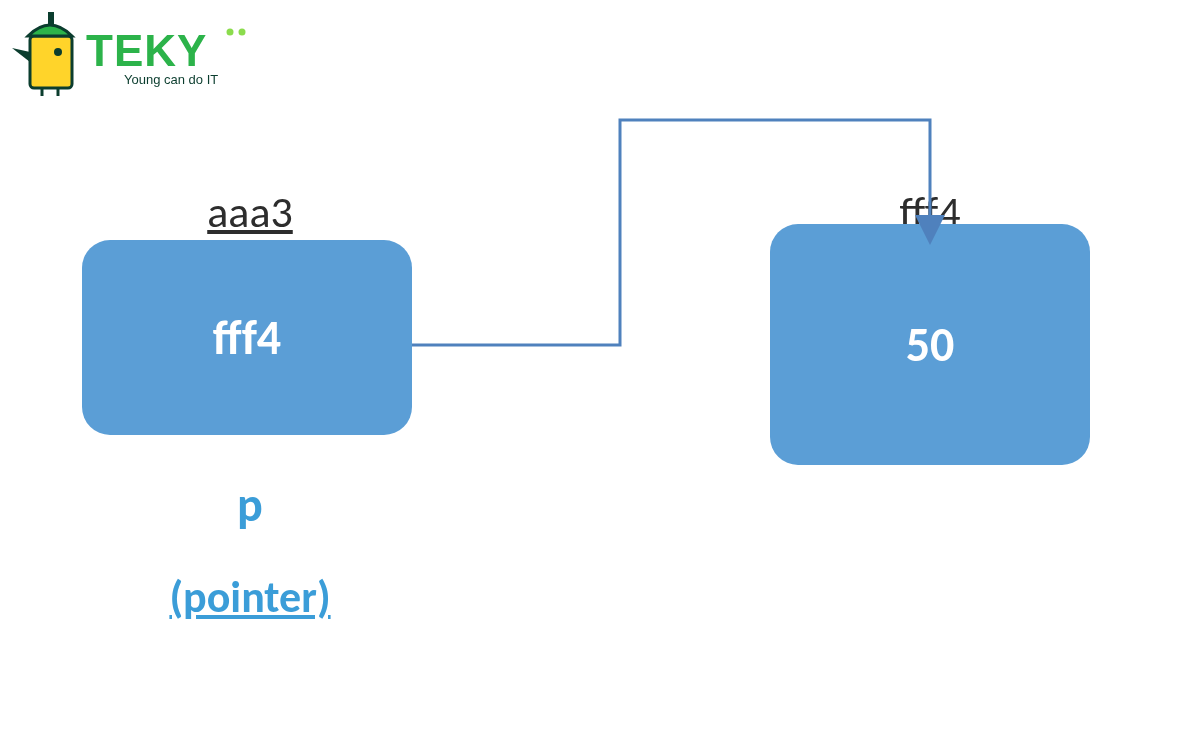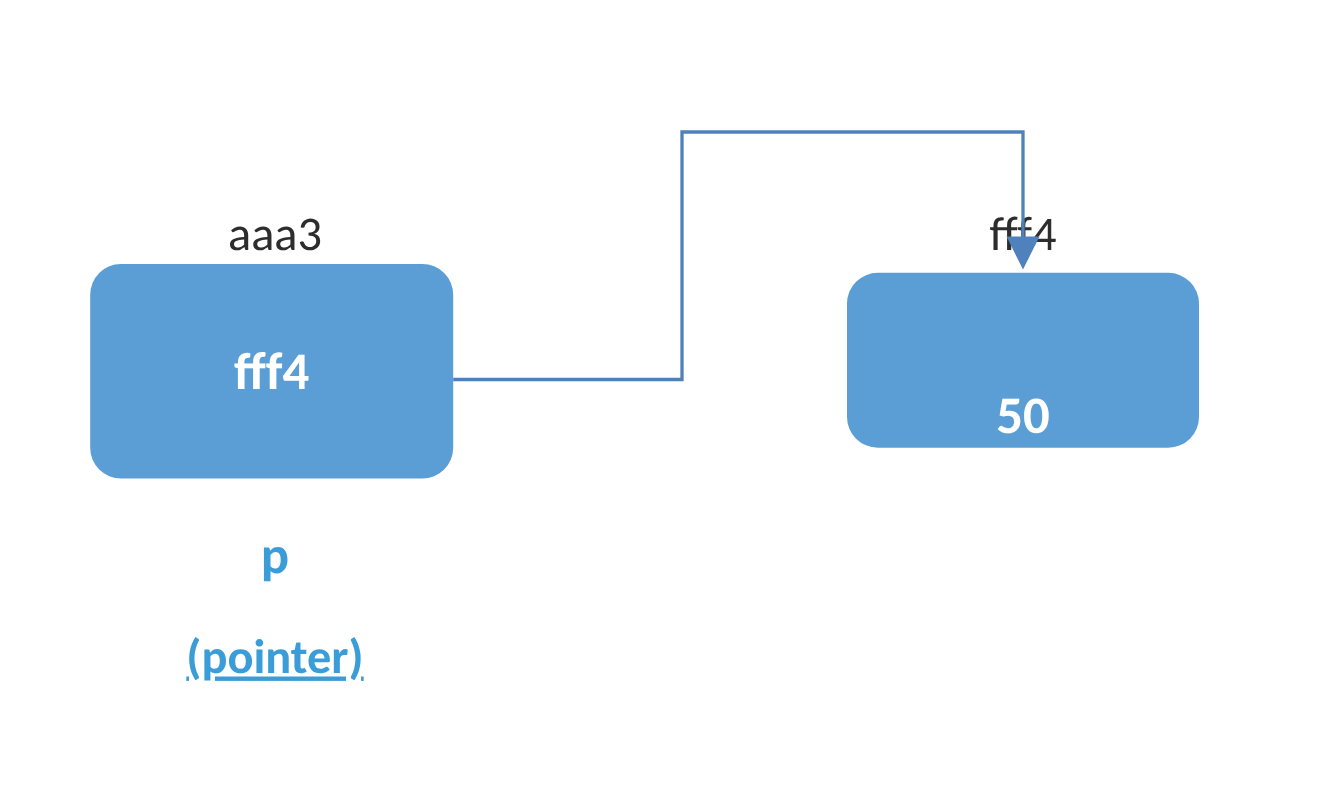--- a/index.html
+++ b/index.html
@@ -34,20 +34,21 @@
     justify-content: center;
     color: #ffffff;
     font-weight: 700;
     font-size: 48px;
   }
   .mem-address {
     position: absolute;
     color: #2d2d2d;
     font-size: 44px;
     text-align: center;
+    text-decoration: underline;
   }
   .mem-label {
     position: absolute;
     color: #3b9dd8;
     font-weight: 700;
     font-size: 48px;
     text-align: center;
   }
   .mem-sublabel {
     position: absolute;
@@ -60,34 +61,57 @@
   .arrow-svg {
     position: absolute;
     pointer-events: none;
   }
 </style>
 </head>
 <body>
 
 <div class="stage">
 
+  <div class="logo">
+    <svg viewBox="0 0 260 90" width="260" height="90">
+
+      <rect x="22" y="28" width="42" height="52" rx="4" fill="#ffd42a" stroke="#0b3d2e" stroke-width="3"></rect>
+
+      <path d="M20 28 Q42 6 64 28 Z" fill="#2cb34a" stroke="#0b3d2e" stroke-width="3"></path>
+      <rect x="40" y="4" width="6" height="12" fill="#0b3d2e"></rect>
+
+      <path d="M22 44 L4 40 L22 54 Z" fill="#0b3d2e"></path>
+
+      <circle cx="50" cy="44" r="4" fill="#0b3d2e"></circle>
+
+      <line x1="34" y1="80" x2="34" y2="88" stroke="#0b3d2e" stroke-width="3"></line>
+      <line x1="50" y1="80" x2="50" y2="88" stroke="#0b3d2e" stroke-width="3"></line>
+
+      <text x="78" y="58" font-family="Arial Black, Arial, sans-serif" font-size="44" font-weight="900" fill="#2cb34a" letter-spacing="1">TEKY</text>
+
+      <circle cx="222" cy="24" r="3.5" fill="#8bdc4d"></circle>
+      <circle cx="234" cy="24" r="3.5" fill="#8bdc4d"></circle>
+
+      <text x="116" y="76" font-family="Arial, sans-serif" font-size="13" fill="#0b3d2e">Young can do IT</text>
+    </svg>
+  </div>
 
   <div class="mem-address" style="left:150px; top:185px; width:200px;">aaa3</div>
 
   <div class="mem-box" style="left:82px; top:240px; width:330px; height:195px;">
     <span>fff4</span>
   </div>
 
   <div class="mem-label" style="left:120px; top:475px; width:260px;">p</div>
 
   <div class="mem-sublabel" style="left:80px; top:570px; width:340px;text-decoration:underline;">(pointer)</div>
 
   <div class="mem-address" style="left:830px; top:185px; width:200px;">fff4</div>
 
-  <div class="mem-box" style="left:770px; top:248px; width:320px; height:159px;align-items:flex-end;">
+  <div class="mem-box" style="left:770px; top:224px; width:320px; height:241px;">
     <span>50</span>
   </div>
 
 
 
   <svg class="arrow-svg" style="left:0; top:0;" width="1200" height="738">
     <defs>
       <marker id="arrowhead" markerWidth="12" markerHeight="12" refX="6" refY="6" orient="auto">
         <path d="M1 1 L11 6 L1 11 Z" fill="#4f81bd"></path>
       </marker>

